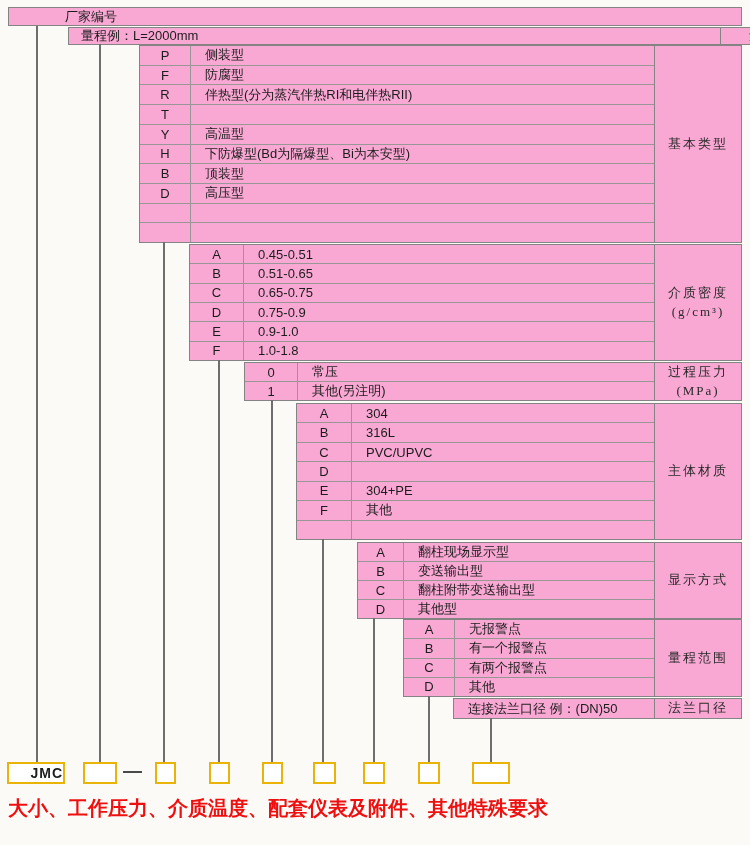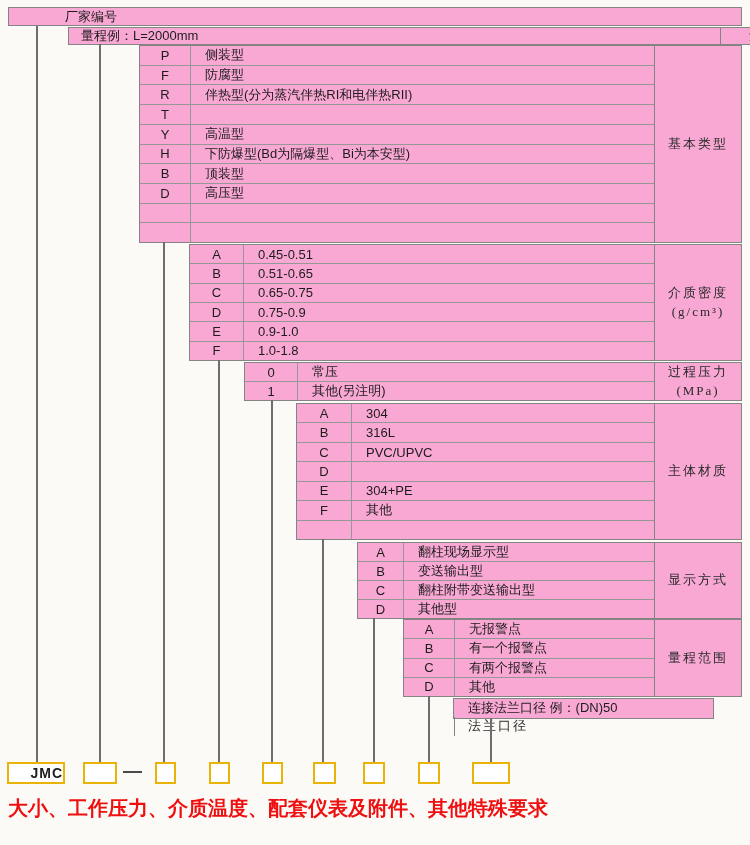--- a/index.html
+++ b/index.html
@@ -239,21 +239,21 @@
       <div class="trow">
           <div class="code">D</div>
           <div class="desc">其他</div>
         </div>
     </div>
     <div class="label-cell">
       <span>量程范围</span>
     </div>
   </div>
 
-  <div class="sec" style="left:453px;top:698px;width:261px;height:21px;flex-direction:column;">
+  <div class="sec" style="left:453px;top:698px;width:289px;height:21px;">
     <div class="rows">
       <div class="trow">
         <div class="desc">连接法兰口径 例：(DN)50</div>
       </div>
     </div>
     <div class="label-cell">
       <span>法兰口径</span>
     </div>
   </div>
 

